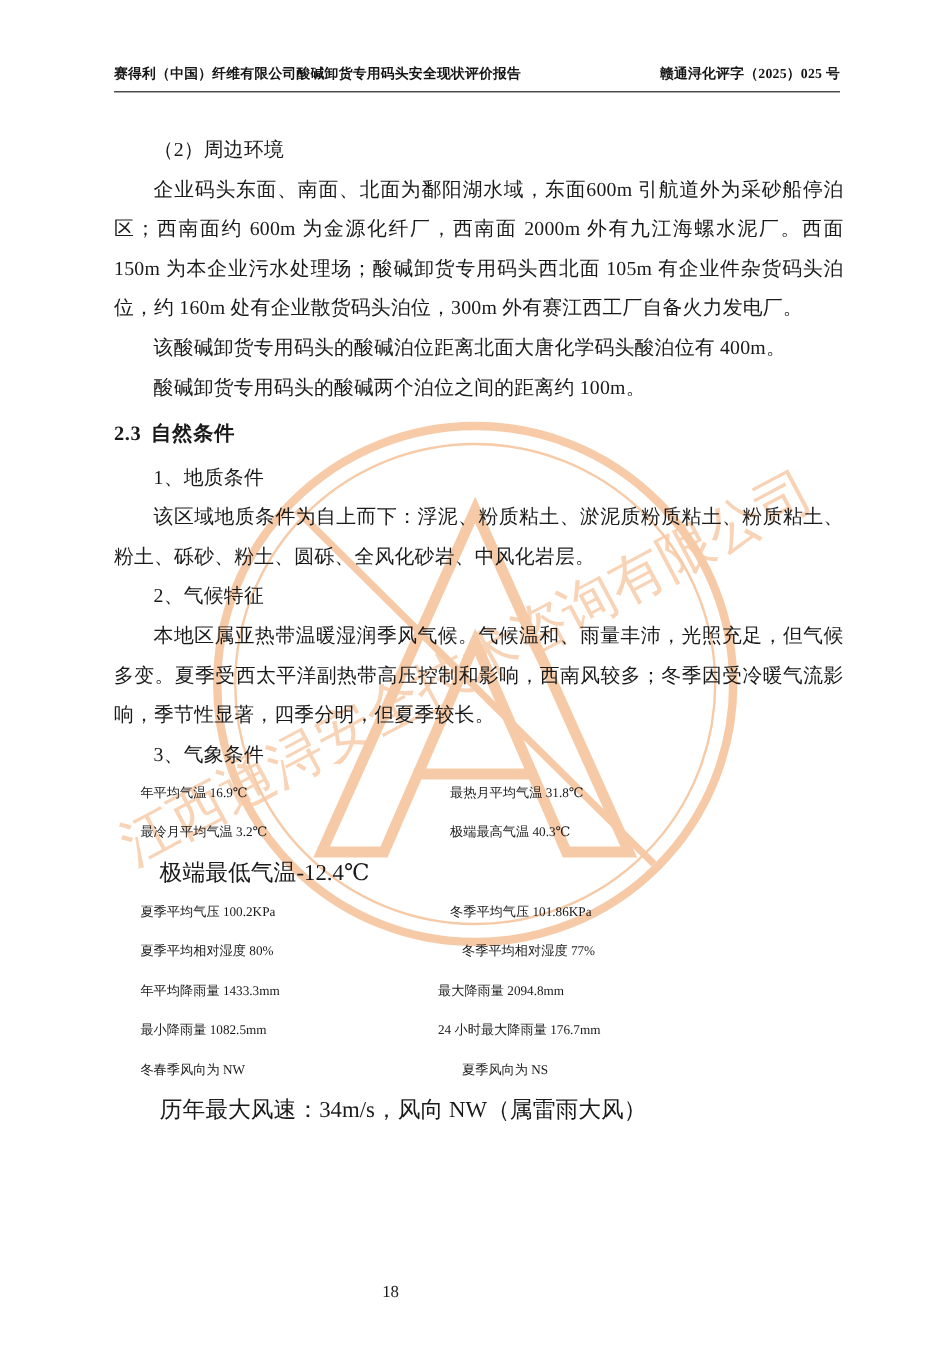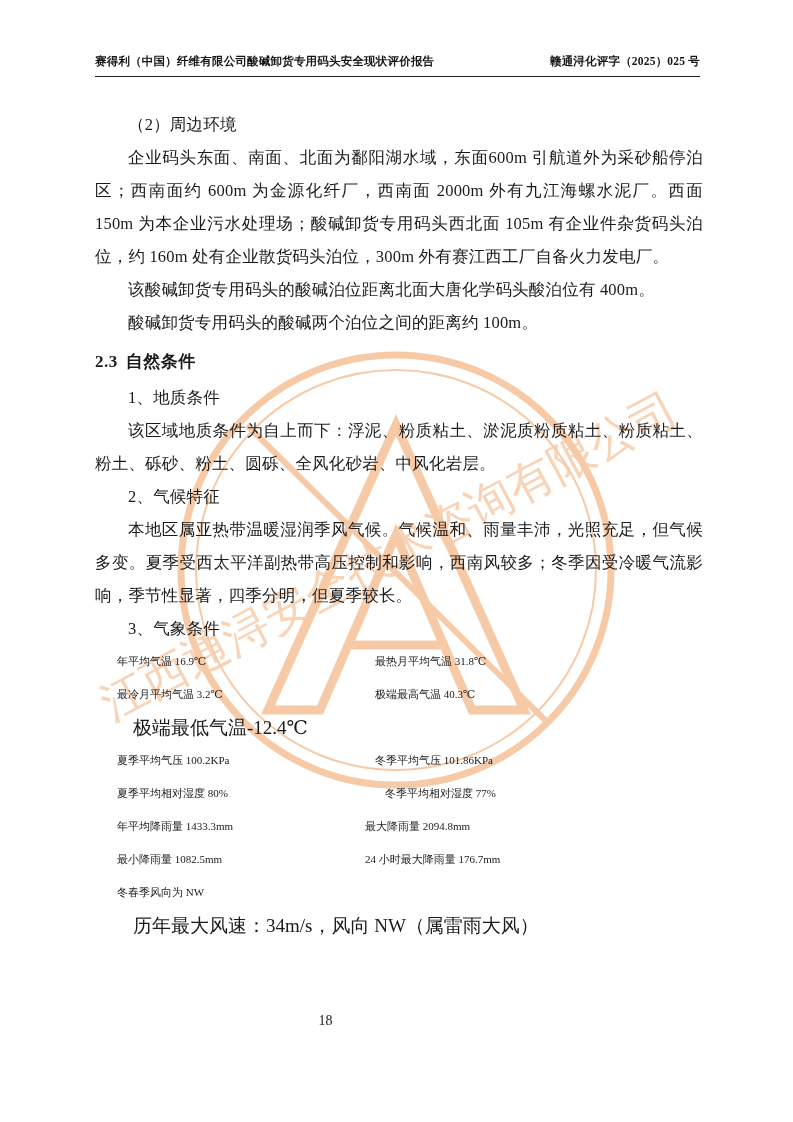--- a/index.html
+++ b/index.html
@@ -94,21 +94,21 @@
   .datarow .c2 { flex: 1 1 auto; }
   .datarow.narrow .c1 { width: 248px; flex: 0 0 248px; }
   .datarow.wide .c1 { width: 268px; flex: 0 0 268px; }
 
   .single { padding-left: 2em; font-size: 19px; line-height: 33px; }
 
   
   .page-number {
     position: absolute;
     left: 0;
-    top: 1013px;
+    top: 1070px;
     width: 651px;
     text-align: center;
     font-size: 14px;
     color: #1a1a1a;
     z-index: 10;
   }
 </style>
 </head>
 <body>
 
@@ -177,20 +177,21 @@
     <div class="datarow narrow">
       <span class="c1">年平均降雨量 1433.3mm</span>
       <span class="c2">最大降雨量 2094.8mm</span>
     </div>
     <div class="datarow narrow">
       <span class="c1">最小降雨量 1082.5mm</span>
       <span class="c2">24 小时最大降雨量 176.7mm</span>
     </div>
     <div class="datarow wide">
       <span class="c1">冬春季风向为 NW</span>
+      <span class="c2">夏季风向为 NS</span>
     </div>
     <div class="single">历年最大风速：34m/s，风向 NW（属雷雨大风）</div>
 
   </div>
 
   <div class="page-number">18</div>
 
 </div>
 
 </body></html>

